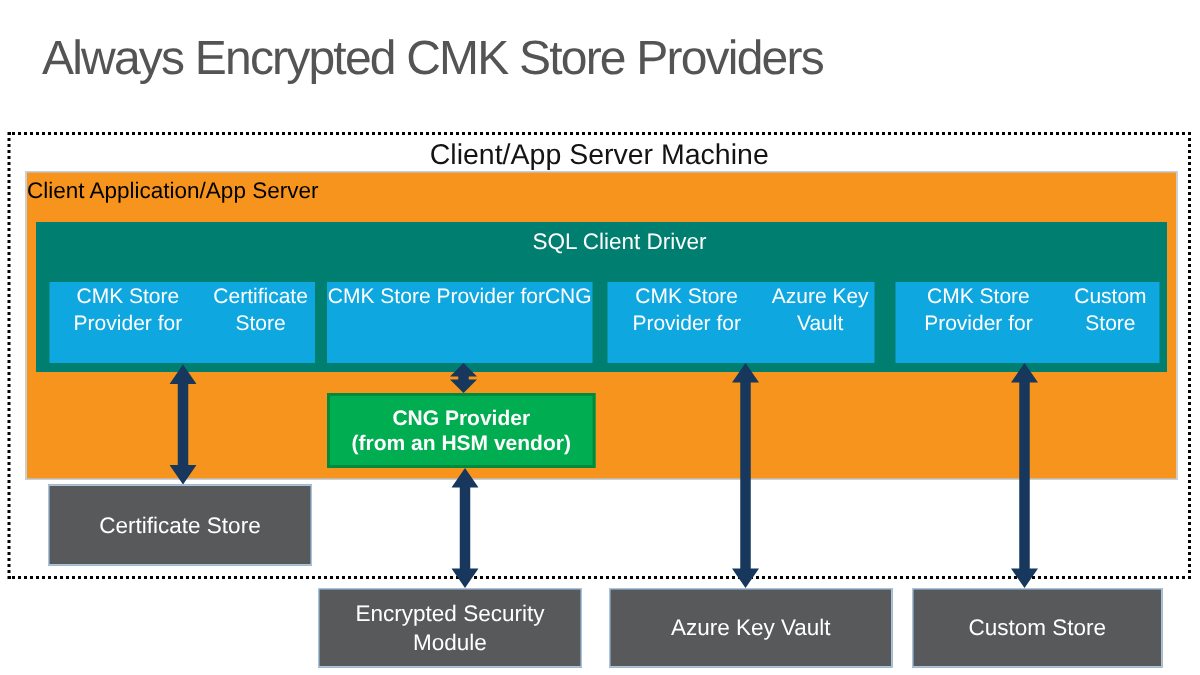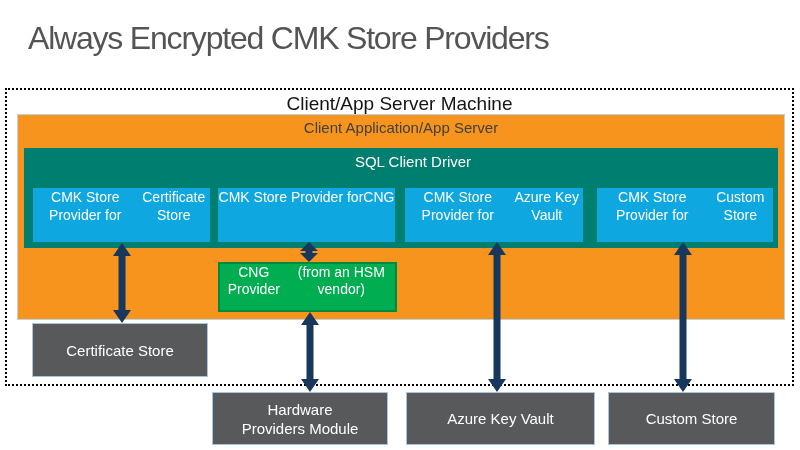--- a/index.html
+++ b/index.html
@@ -6,33 +6,33 @@
   .canvas{position:relative;width:800px;height:450px;background:#fff;overflow:hidden;
           font-family:"Liberation Sans",sans-serif;}
   .title{position:absolute;left:28px;top:20px;font-size:32px;font-weight:200;
          color:var(--title-text);letter-spacing:-1.2px;white-space:nowrap;}
   .machine{position:absolute;left:5px;top:88px;width:789px;height:298px;
            border:2px dotted var(--machine-border);box-sizing:border-box;}
   .machine-label{width:100%;text-align:center;font-size:19px;color:#141414;
                  padding-top:3px;}
   .app{position:absolute;left:17px;top:114px;width:768px;height:206px;
        background:var(--orange);border:1px solid #bcd2e8;box-sizing:border-box;}
-  .app-label{width:100%;text-align:center;font-size:15px;color:#404040;padding-top:4px;}
+  .app-label{width:100%;font-size:15px;color:#000000;padding-top:4px;}
   .driver{position:absolute;left:24px;top:148px;width:754px;height:100px;
           background:var(--teal);}
   .driver-label{width:100%;text-align:center;font-size:15px;color:#fff;padding-top:5px;padding-left:12px;}
   .pbox{position:absolute;top:188px;height:54px;background:var(--blue);color:#fff;
         display:flex;flex-direction:row;justify-content:center;text-align:center;
         font-size:14px;line-height:18px;}
   .p1{left:33px;width:177px}.p2{left:218px;width:177px}
   .p3{left:405px;width:178px}.p4{left:597px;width:176px}
   .cng{position:absolute;left:218px;top:262px;width:179px;height:50px;
        background:var(--green);border:2px solid var(--green-border);box-sizing:border-box;
-       color:#fff;display:flex;flex-direction:row;justify-content:center;
-       text-align:center;font-size:14px;line-height:17px;}
+       color:#fff;display:flex;flex-direction:column;justify-content:center;
+       text-align:center;font-size:14px;line-height:17px;font-weight:bold;}
   .store{position:absolute;background:var(--gray);border:1px solid var(--gray-border);
          box-sizing:border-box;color:#fff;display:flex;align-items:center;
          justify-content:center;text-align:center;font-size:15px;line-height:19px;}
   .s1{left:32px;top:323px;width:176px;height:54px}
   .s2{left:212px;top:392px;width:176px;height:53px;padding:0 22px}
   .s3{left:406px;top:392px;width:189px;height:53px}
   .s4{left:608px;top:392px;width:167px;height:53px}
   .arrow{position:absolute;z-index:5;}
 </style>
 </head>
@@ -73,21 +73,21 @@
 
   <div class="cng">
     <span>CNG Provider</span>
     <span>(from an HSM vendor)</span>
   </div>
 
   <div class="store s1">
     <span>Certificate Store</span>
   </div>
   <div class="store s2">
-    <span>Hardware Providers Module</span>
+    <span>Encrypted Security Module</span>
   </div>
   <div class="store s3">
     <span>Azure Key Vault</span>
   </div>
   <div class="store s4">
     <span>Custom Store</span>
   </div>
 
   <div>
       <svg width="18" height="80" class="arrow" style="left: 113px; top: 243px;">

